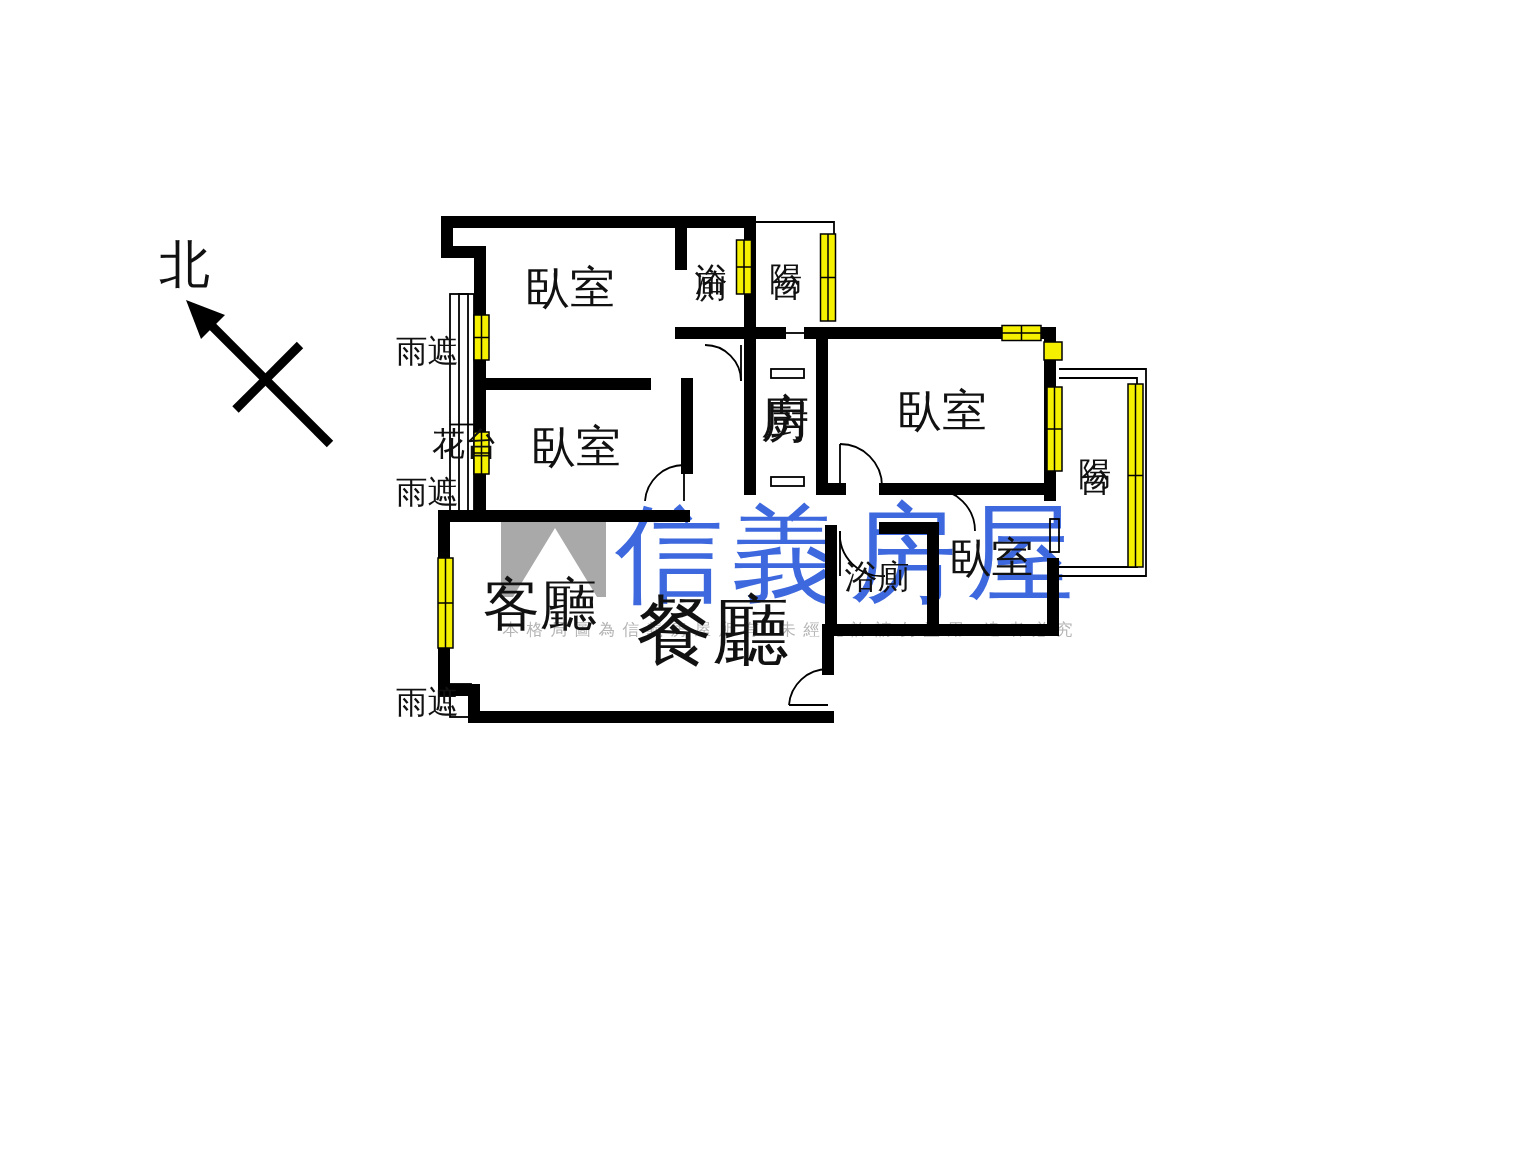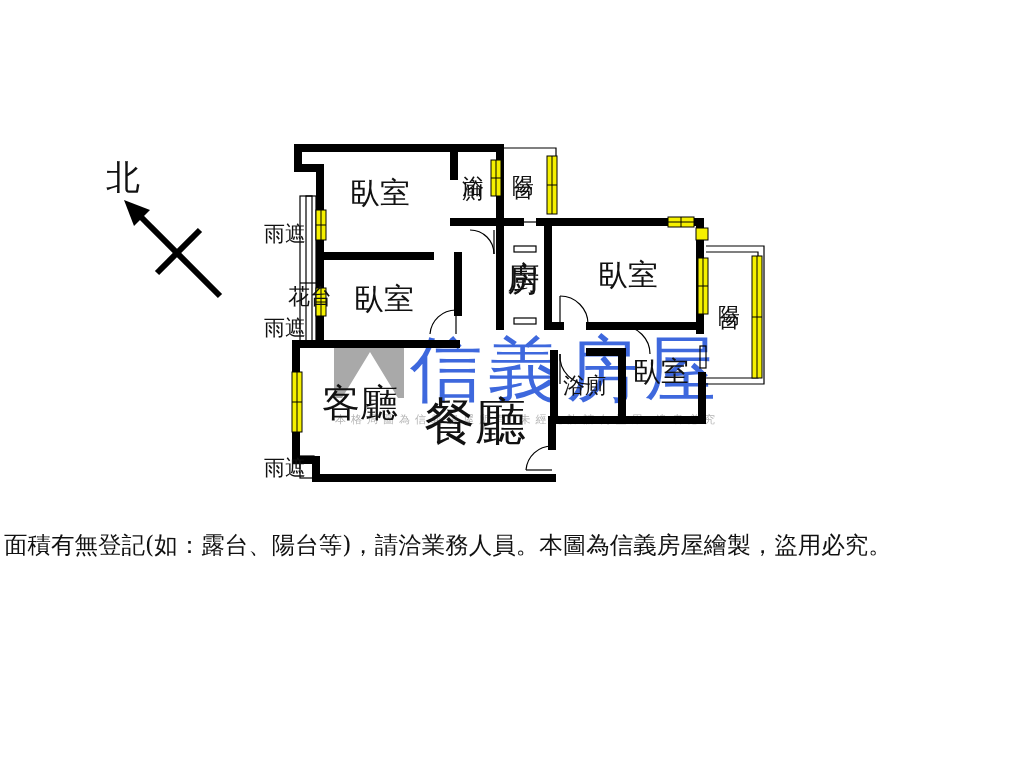--- a/index.html
+++ b/index.html
@@ -140,14 +140,13 @@
   <div class="lbl" style="left:322px;top:384px;font-size:38px;">客廳</div>
   <div class="lbl" style="left:424px;top:396px;font-size:51px;">餐廳</div>
 
   <div class="lbl" style="left:264px;top:224px;font-size:21px;">雨遮</div>
   <div class="lbl" style="left:264px;top:286px;font-size:22px;margin-left:24px;">花台</div>
   <div class="lbl" style="left:264px;top:318px;font-size:21px;">雨遮</div>
   <div class="lbl" style="left:264px;top:458px;font-size:21px;">雨遮</div>
 </div>
 
 <div id="disclaimer">
-  <div>面積有無登記(如：露台、陽台等)，請洽業務人員。本圖為信義房屋繪製，盜用必究。</div>
 </div>
 
 </body></html>

